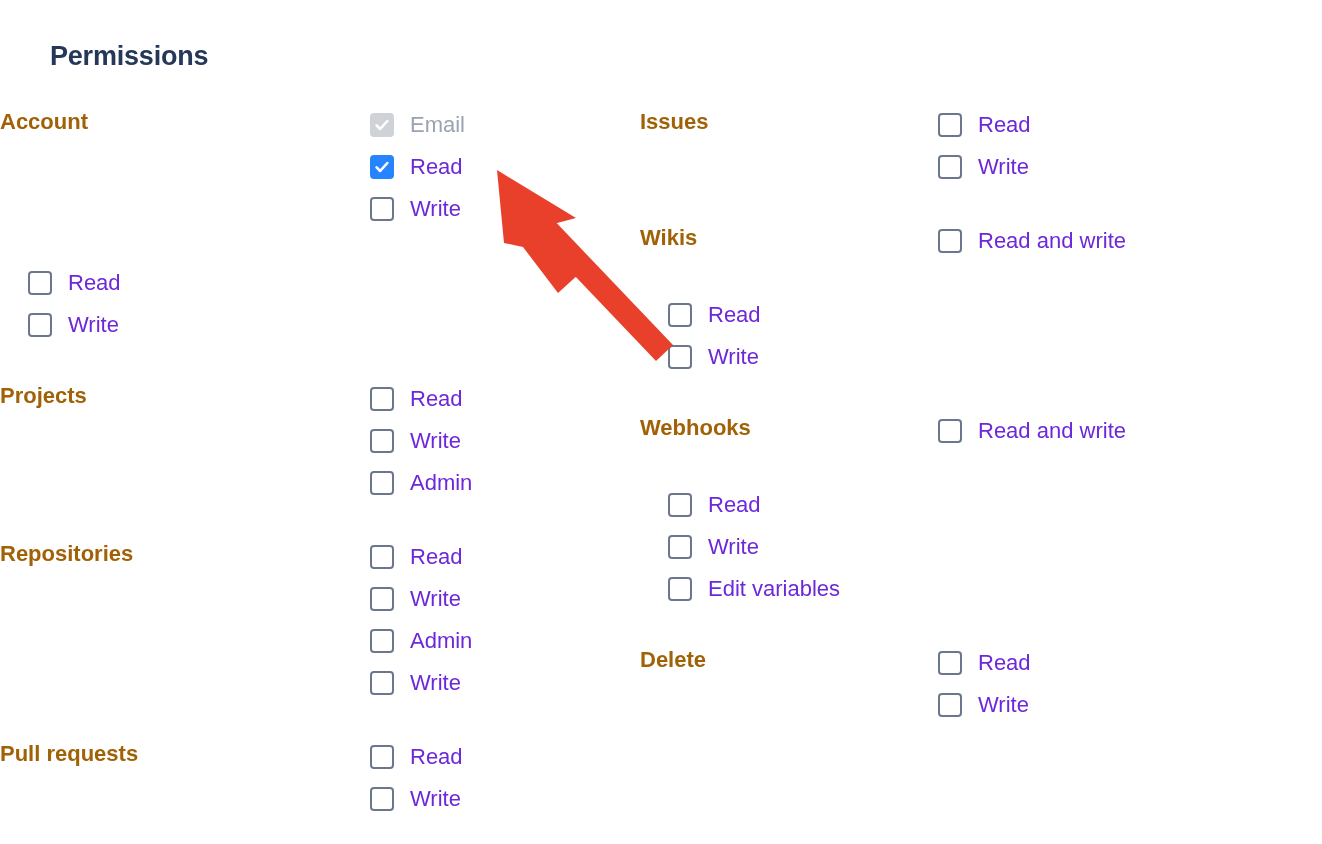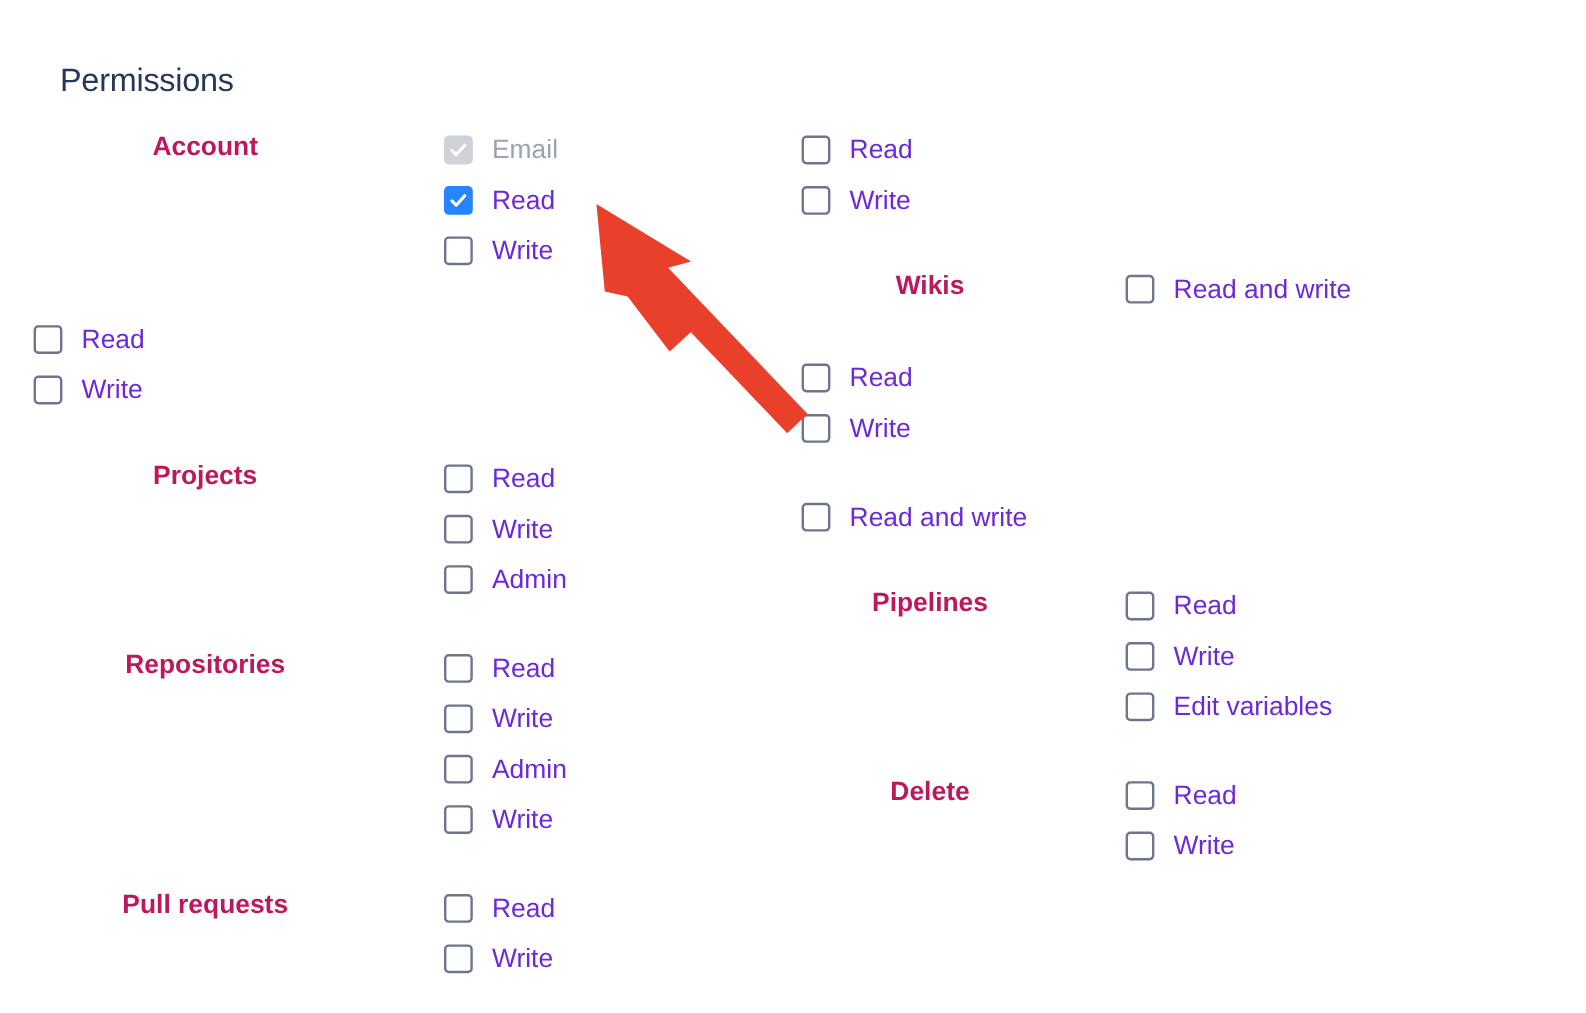--- a/index.html
+++ b/index.html
@@ -12,23 +12,23 @@
     width: 1322px;
     height: 844px;
     position: relative;
     font-family: "Liberation Sans", sans-serif;
     overflow: hidden;
   }
 
   #page-title {
     position: absolute;
     left: 50px;
-    top: 50px;
+    top: 39px;
     font-size: 27px;
-    font-weight: normal;
+    font-weight: bold;
     color: #253858;
     letter-spacing: -0.2px;
     line-height: 34px;
   }
 
   .columns {
     position: absolute;
     left: 0;
     top: 104px;
     width: 1322px;
@@ -41,24 +41,24 @@
   .column.left  { left: 0px;   width: 640px; }
   .column.right { left: 640px; width: 640px; }
 
   .perm-group {
     display: flex;
     align-items: flex-start;
     margin-bottom: 32px;
   }
 
   .group-label {
-    text-align: center;
+    text-align: left;
     font-size: 22px;
     font-weight: bold;
-    color: #be185d;
+    color: #a16207;
     line-height: 32px;
     padding-top: 2px;
     flex: 0 0 auto;
   }
   .column.left .group-label  { width: 342px; padding-right: 0px; }
   .column.right .group-label { width: 270px; padding-right: 0px; }
 
   .options {
     flex: 1 1 auto;
     padding-left: 28px;
@@ -211,20 +211,21 @@
           </div>
           <div class="option-row">
             <span class="cbox"></span>
             <span class="option-label">Write</span>
           </div>
         </div>
       </div>
     </div>
   <div class="column right" id="col-right">
       <div class="perm-group">
+        <div class="group-label">Issues</div>
         <div class="options">
           <div class="option-row">
             <span class="cbox"></span>
             <span class="option-label">Read</span>
           </div>
           <div class="option-row">
             <span class="cbox"></span>
             <span class="option-label">Write</span>
           </div>
         </div>
@@ -244,29 +245,29 @@
             <span class="cbox"></span>
             <span class="option-label">Read</span>
           </div>
           <div class="option-row">
             <span class="cbox"></span>
             <span class="option-label">Write</span>
           </div>
         </div>
       </div>
       <div class="perm-group">
+        <div class="group-label">Webhooks</div>
         <div class="options">
           <div class="option-row">
             <span class="cbox"></span>
             <span class="option-label">Read and write</span>
           </div>
         </div>
       </div>
       <div class="perm-group">
-        <div class="group-label">Pipelines</div>
         <div class="options">
           <div class="option-row">
             <span class="cbox"></span>
             <span class="option-label">Read</span>
           </div>
           <div class="option-row">
             <span class="cbox"></span>
             <span class="option-label">Write</span>
           </div>
           <div class="option-row">

